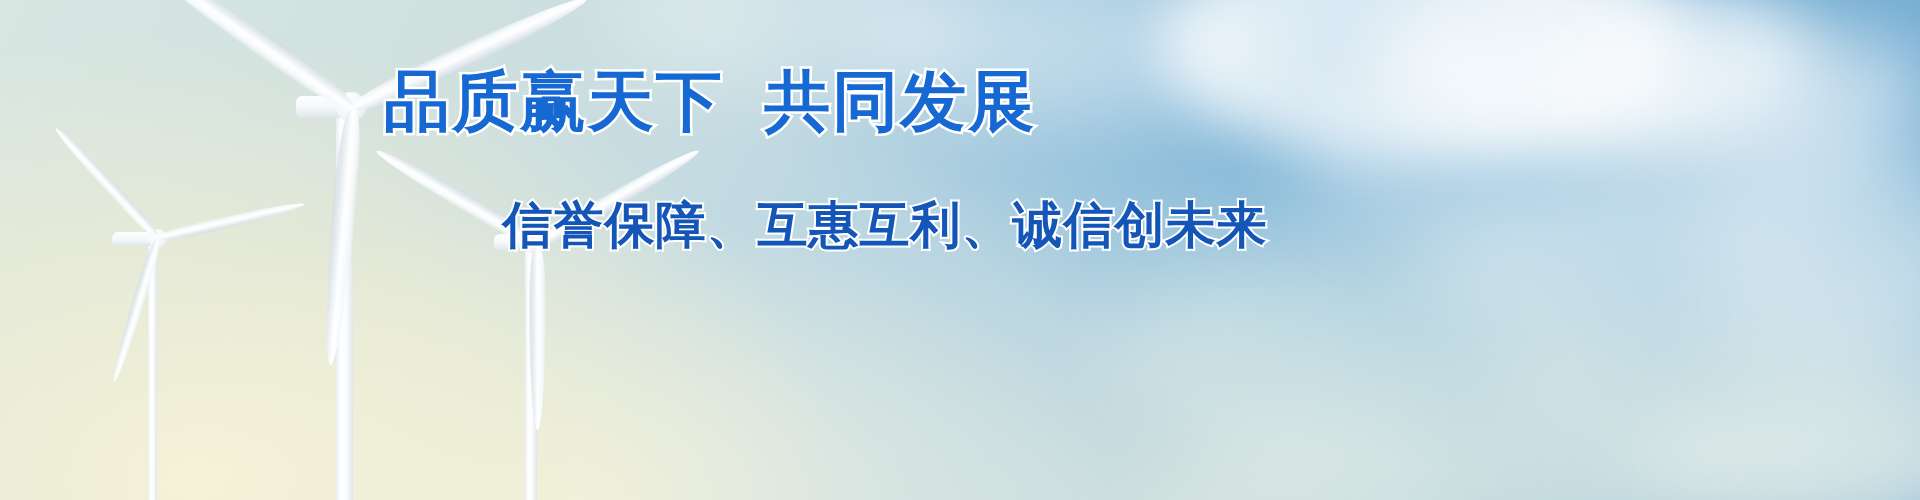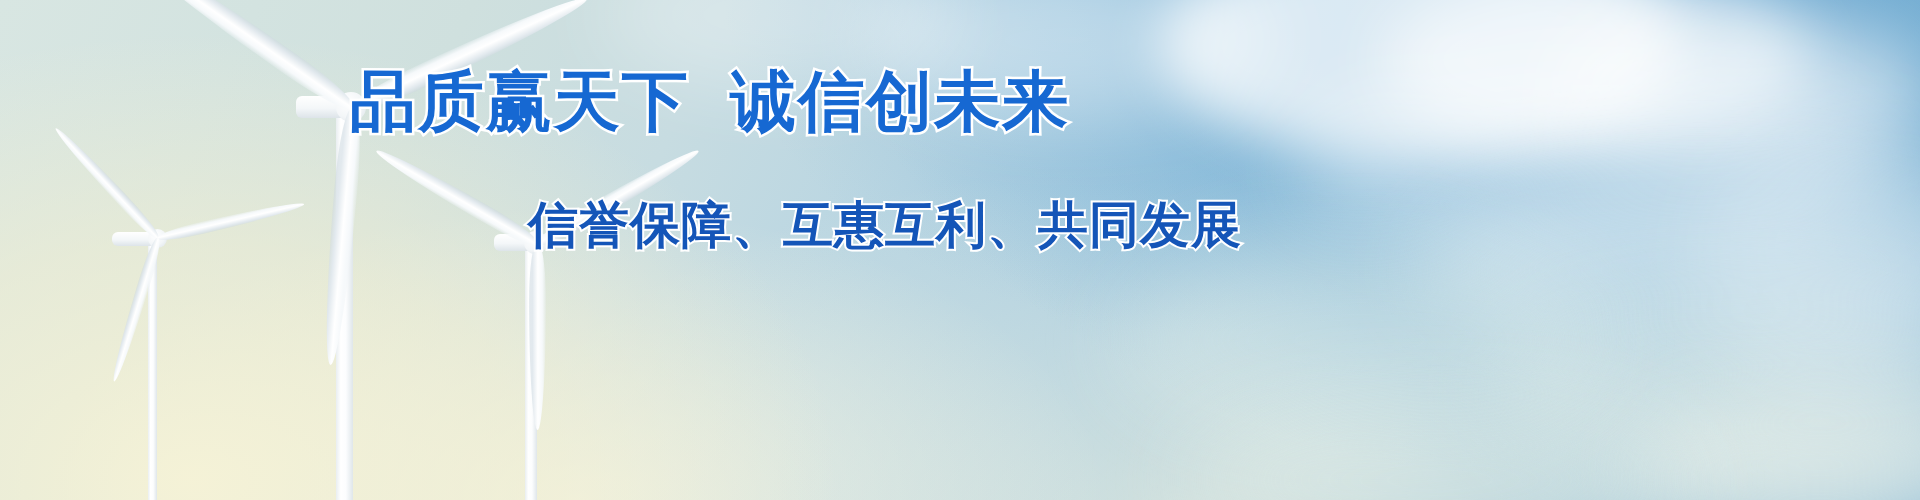--- a/index.html
+++ b/index.html
@@ -174,17 +174,17 @@
   <div class="turbine" style="left:0;top:0;width:1920px;height:500px;">
     <div class="mast" style="left:525px;top:248px;width:12px;height:254px;"></div>
     <div class="nacelle" style="left:494px;top:234px;width:48px;height:17px;"></div>
     <div class="hub" style="left:524px;top:231px;width:23px;height:23px;"></div>
     <div class="blade" style="left:527px;top:58px;width:21px;height:186px;transform:rotate(-60deg) scaleX(.8);"></div>
     <div class="blade" style="left:527px;top:58px;width:21px;height:186px;transform:rotate(60deg) scaleX(.8);"></div>
     <div class="blade" style="left:527px;top:58px;width:21px;height:186px;transform:rotate(180deg) scaleX(.8);"></div>
   </div>
 
   <div class="copy">
-    <div class="headline">品质赢天下  诚信创未来</div>
-    <div class="tagline">信誉保障、互惠互利、共同发展</div>
+    <div class="headline">品质赢天下  共同发展</div>
+    <div class="tagline">信誉保障、互惠互利、诚信创未来</div>
   </div>
 
 </div>
 
 </body></html>

